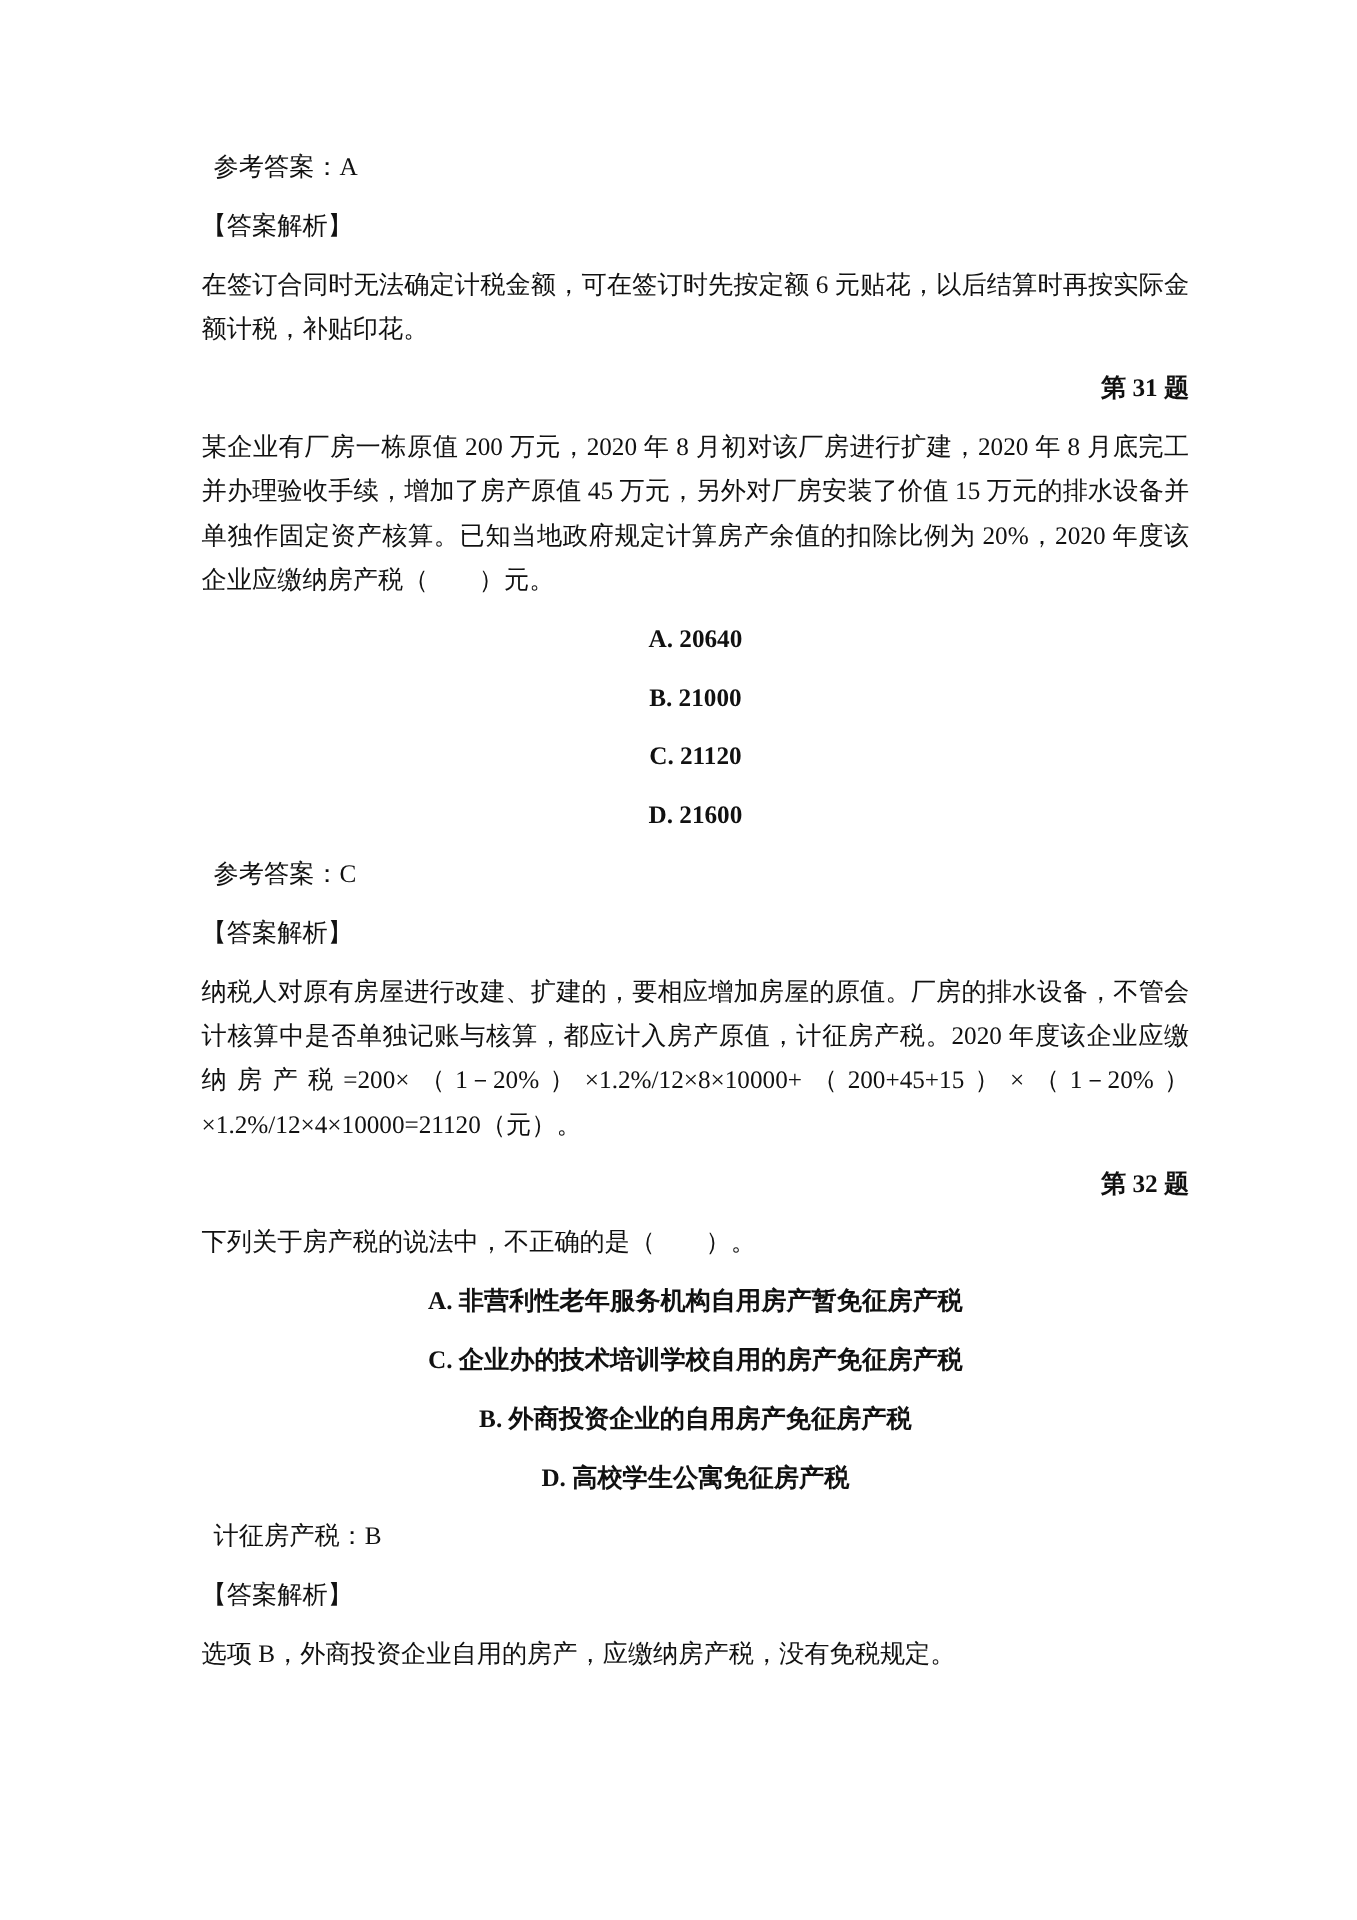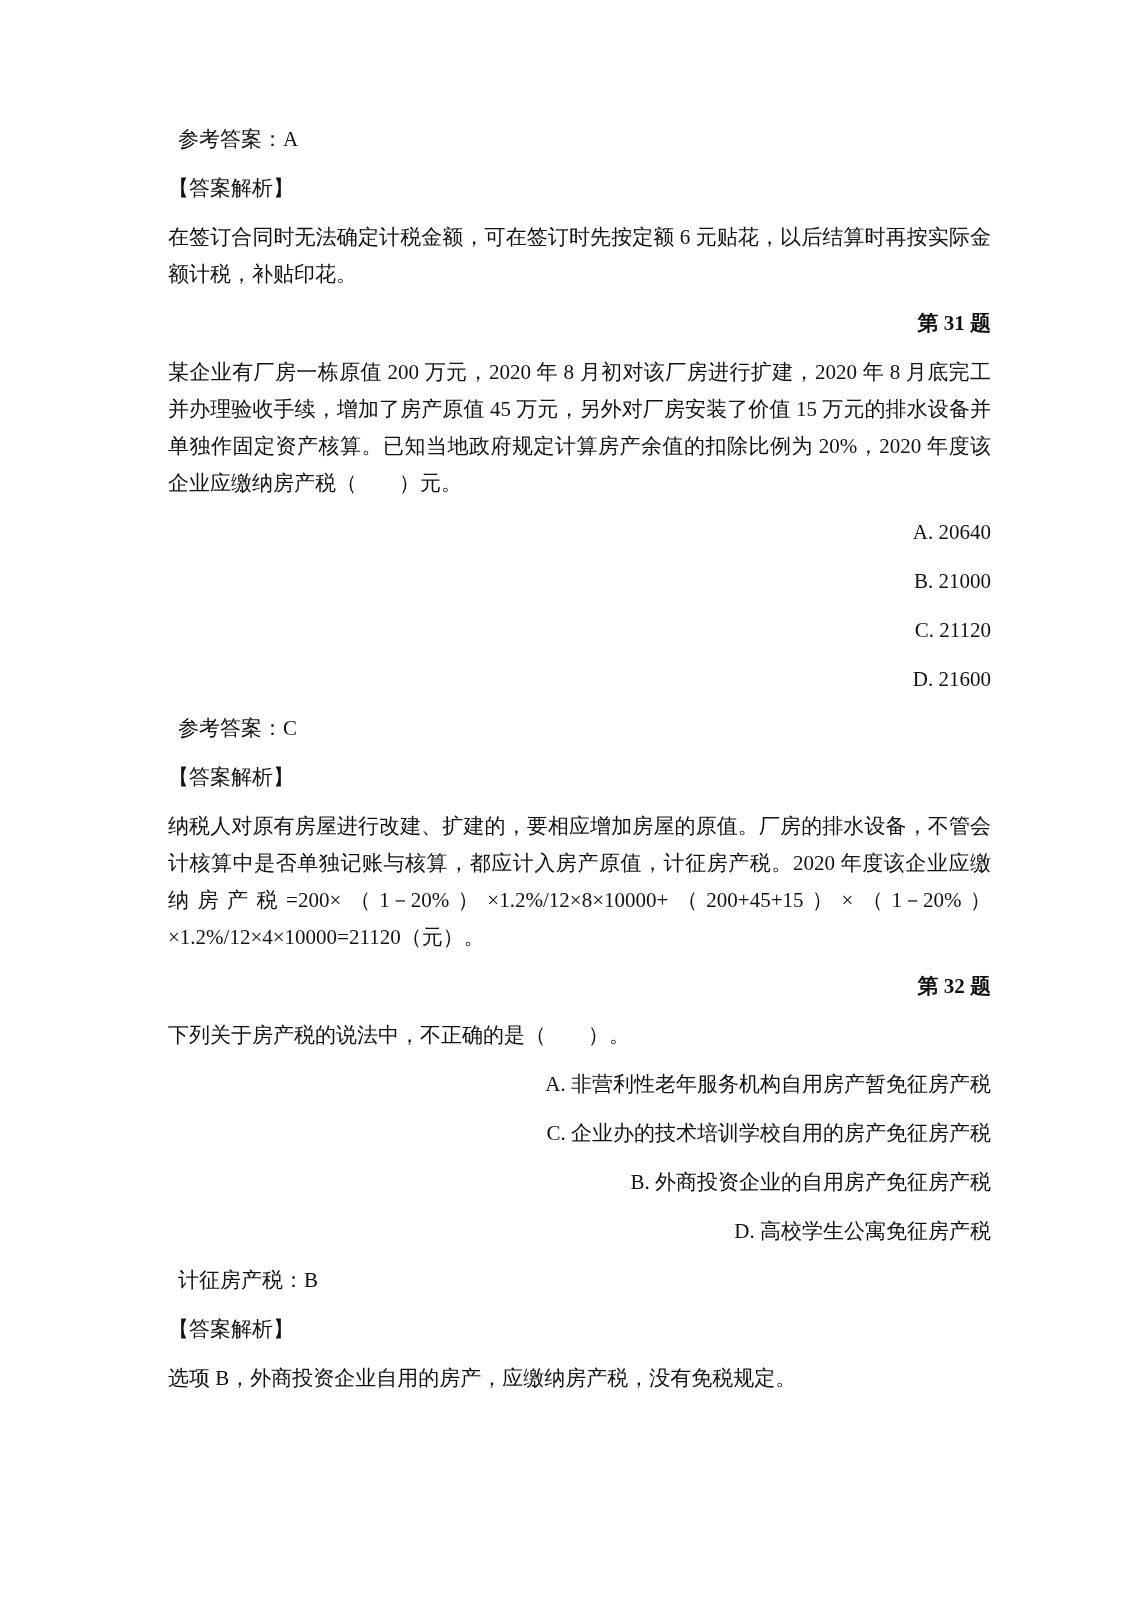--- a/index.html
+++ b/index.html
@@ -34,21 +34,22 @@
   }
   .doc p.label {
     text-align: left;
   }
   .doc p.title {
     font-weight: 700;
     text-align: right;
     margin-top: 3px;
   }
   .doc p.option {
-    text-align: right;
+    text-align: center;
+    font-weight: bold;
   }
   .watermark {
     position: absolute;
     left: 576px;
     top: 1476px;
     display: flex;
     align-items: center;
     flex-direction: column;
   }
   .wm-logo {

